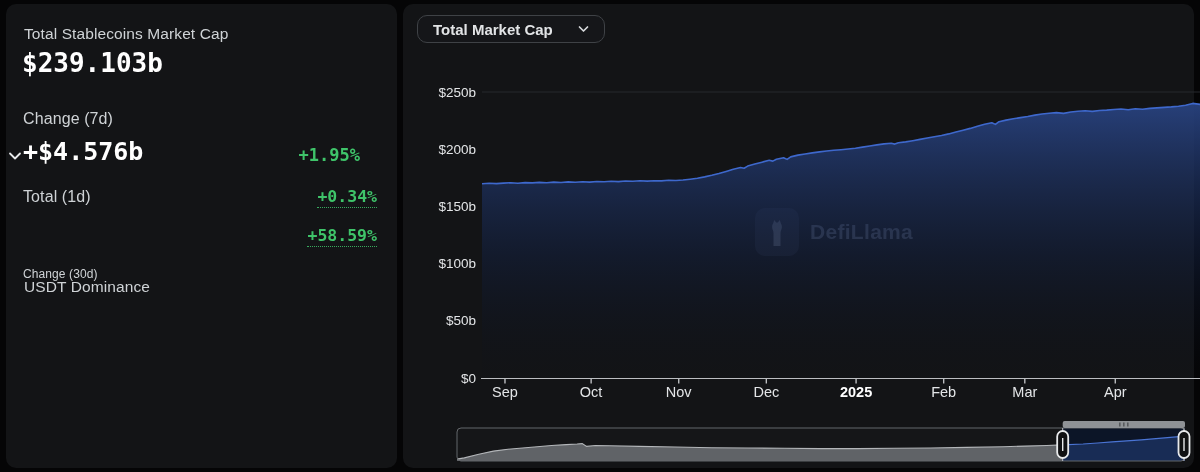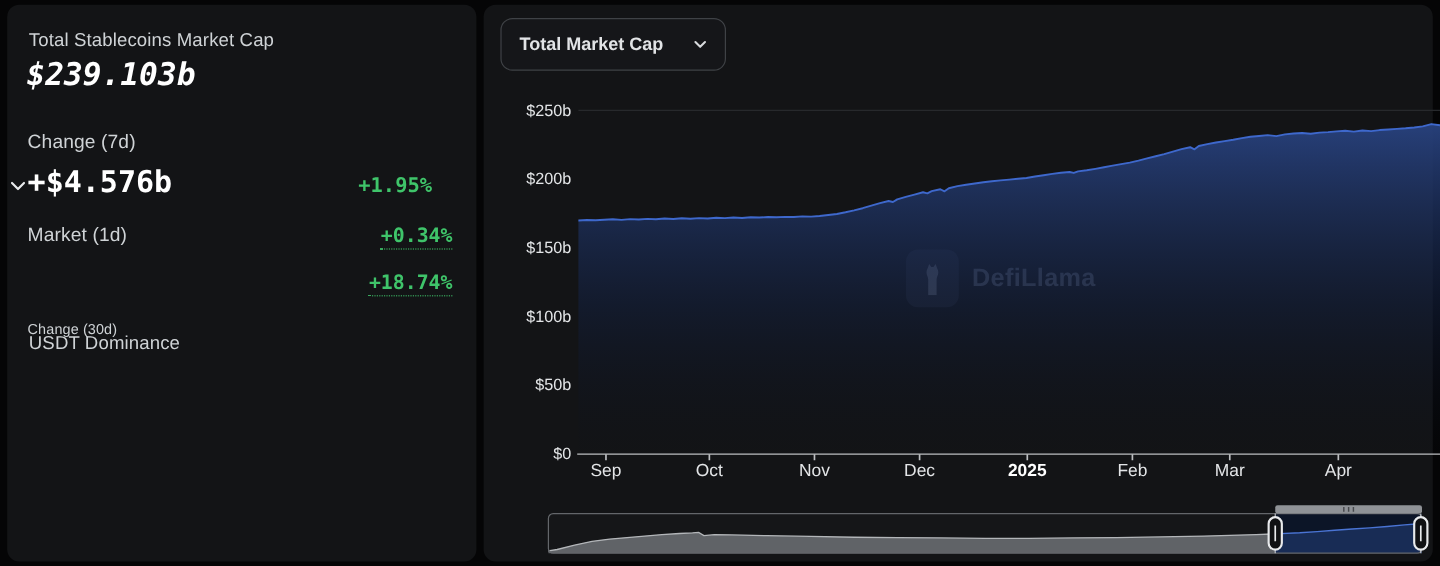--- a/index.html
+++ b/index.html
@@ -9,56 +9,56 @@
   #left-panel  { left:6px; top:4px; width:391px; height:464px; }
   #right-panel { left:403px; top:4px; width:791px; height:464px; }
 
   .lbl { color:#cfd3d6; font-size:15.5px; letter-spacing:.1px; }
   .big { color:#ffffff; font-family:"DejaVu Sans Mono", monospace; font-weight:bold; }
   .green { color:#3fc46a; font-family:"DejaVu Sans Mono", monospace; font-weight:bold; }
   .dotted { border-bottom:1.5px dotted rgba(63,196,106,.85); padding-bottom:1px; cursor:help; }
 
   .abs { position:absolute; }
 
-  #metric-dropdown { position:absolute; left:14px; top:11px; height:44px;
+  #metric-dropdown { position:absolute; left:14px; top:11px; height:28px;
     display:flex; align-items:center; gap:25px; padding:0 15px;
     border:1px solid #3f4246; border-radius:10px; background:#151619;
     color:#e2e4e6; font-size:15px; font-weight:bold; cursor:pointer; }
 
   #watermark { position:absolute; left:352px; top:204px; display:flex; align-items:center;
                gap:11px; pointer-events:none; }
   #watermark .logo { width:44px; height:48px; border-radius:10px;
     background:rgba(98,112,148,.16); display:flex; align-items:center; justify-content:center; }
   #watermark .wm-text { font-size:21px; font-weight:bold; color:rgba(124,134,158,.5);
     letter-spacing:.3px; }
 
   svg text { font-family:"Liberation Sans", sans-serif; }
 </style>
 </head>
 <body>
 
 <div id="left-panel" class="panel">
   <div class="abs lbl" style="left:18px; top:21px;">Total Stablecoins Market Cap</div>
-  <div class="abs big" style="left:16px; top:44px; font-size:26px;font-style:italic;">$239.103b</div>
+  <div class="abs big" style="left:16px; top:44px; font-size:26px;">$239.103b</div>
 
   <div class="abs lbl" style="left:17px; top:106px; font-size:16px;text-align:right;">Change (7d)</div>
 
   <span class="abs" style="left:2px; top:143px; cursor:pointer;">
     <svg width="14" height="10" viewBox="0 0 14 10">
       <path d="M2 2.5 L7 7.5 L12 2.5" fill="none" stroke="#e8eaec" stroke-width="1.8" stroke-linecap="round" stroke-linejoin="round"></path>
     </svg>
   </span>
   <div class="abs big" style="left:17px; top:133px; font-size:25px;text-align:right;">+$4.576b</div>
   <div class="abs green" style="right:37px; top:141px; font-size:17px;">+1.95%</div>
 
-  <div class="abs lbl" style="left:17px; top:184px; font-size:16px;">Market (1d)</div>
+  <div class="abs lbl" style="left:17px; top:184px; font-size:16px;">Total (1d)</div>
   <div class="abs green dotted" style="right:20px; top:183px; font-size:16.5px;">+0.34%</div>
 
   <div class="abs lbl" style="left:17px; top:223px; font-size:12px;margin-top:40px;">Change (30d)</div>
-  <div class="abs green dotted" style="right:20px; top:222px; font-size:16.5px;">+18.74%</div>
+  <div class="abs green dotted" style="right:20px; top:222px; font-size:16.5px;">+58.59%</div>
 
   <div class="abs lbl" style="left:18px; top:274px;">USDT Dominance</div>
 </div>
 
 <div id="right-panel" class="panel">
 
   <div id="metric-dropdown">
     <span>Total Market Cap</span>
     <span style="display:flex;">
       <svg width="11" height="8" viewBox="0 0 11 8">

